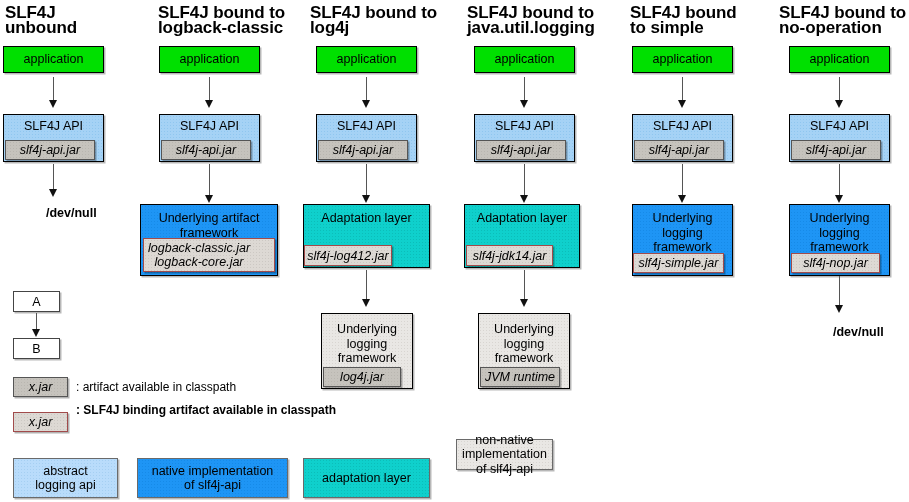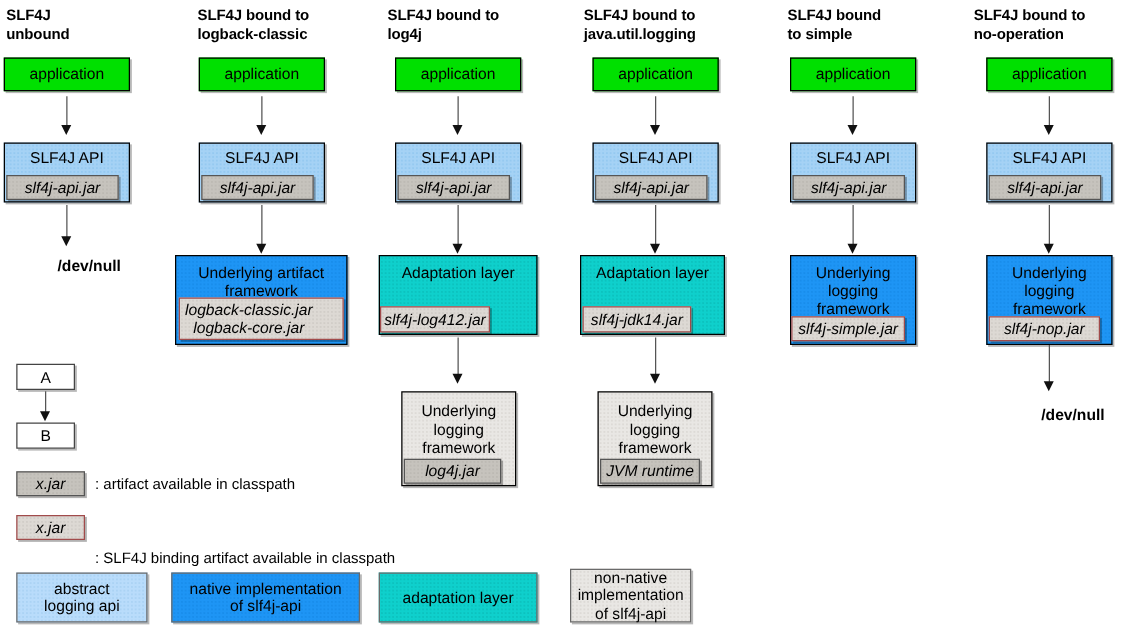--- a/index.html
+++ b/index.html
@@ -9,21 +9,21 @@
     font-family:"Liberation Sans", sans-serif;
     position:relative;
     overflow:hidden;
     -webkit-font-smoothing:none;
   }
   .stage{position:absolute;left:0;top:0;width:909px;height:502px;}
 
   
   .col-title{
     position:absolute;
-    font-size:12px;
+    font-size:17px;
     font-weight:bold;
     color:#000;
     line-height:15px;
     letter-spacing:-0.1px;
     white-space:pre-line;
   }
 
   
   .box{
     position:absolute;
@@ -369,27 +369,27 @@
   <div class="arrow" style="left:32px;top:313px;height:26px;">
     <div class="shaft" style="height:17px;"></div>
       <div class="head" style="top:16px;"></div>
   </div>
   <div class="ab-box" style="left:13px;top:338px;width:47px;height:21px;">B</div>
 
   <div class="jar" style="left:13px;top:377px;width:55px;height:20px;">x.jar</div>
   <div class="legend-text" style="left:76px;top:381px;width:250px;">: artifact available in classpath</div>
 
   <div class="jar binding" style="left:13px;top:412px;width:55px;height:20px;">x.jar</div>
-  <div class="legend-text" style="left:76px;top:440px;width:330px;">: SLF4J binding artifact available in classpath</div>
+  <div class="legend-text" style="left:76px;top:404px;width:330px;font-weight:bold;">: SLF4J binding artifact available in classpath</div>
 
   <div class="legend-box lb-abs" style="left:13px;top:458px;width:105px;height:40px;">abstract
 logging api</div>
 
   <div class="legend-box lb-native" style="left:137px;top:458px;width:151px;height:40px;">native implementation
 of slf4j-api</div>
 
   <div class="legend-box lb-adapt" style="left:303px;top:458px;width:127px;height:40px;">adaptation layer</div>
 
-  <div class="legend-box lb-nonnative" style="left:456px;top:455px;width:97px;height:43px;">non-native
+  <div class="legend-box lb-nonnative" style="left:456px;top:439px;width:97px;height:31px;">non-native
 implementation
 of slf4j-api</div>
 
 </div>
 
 </body></html>

